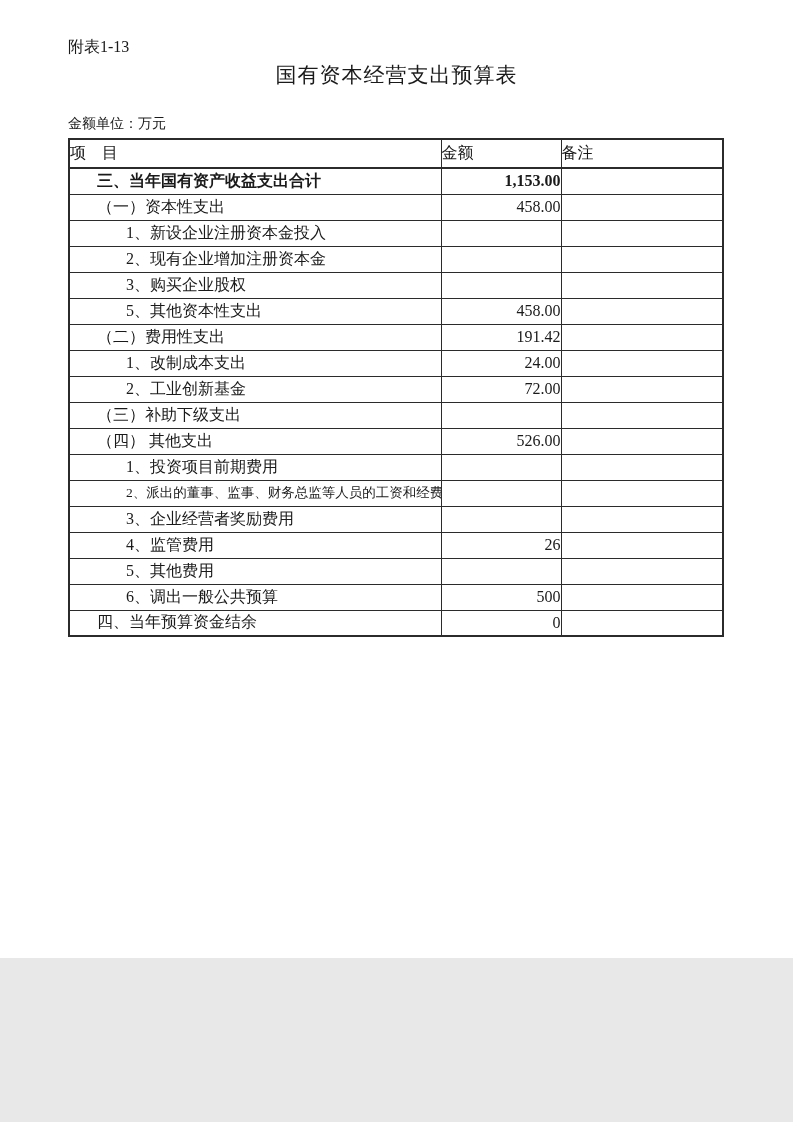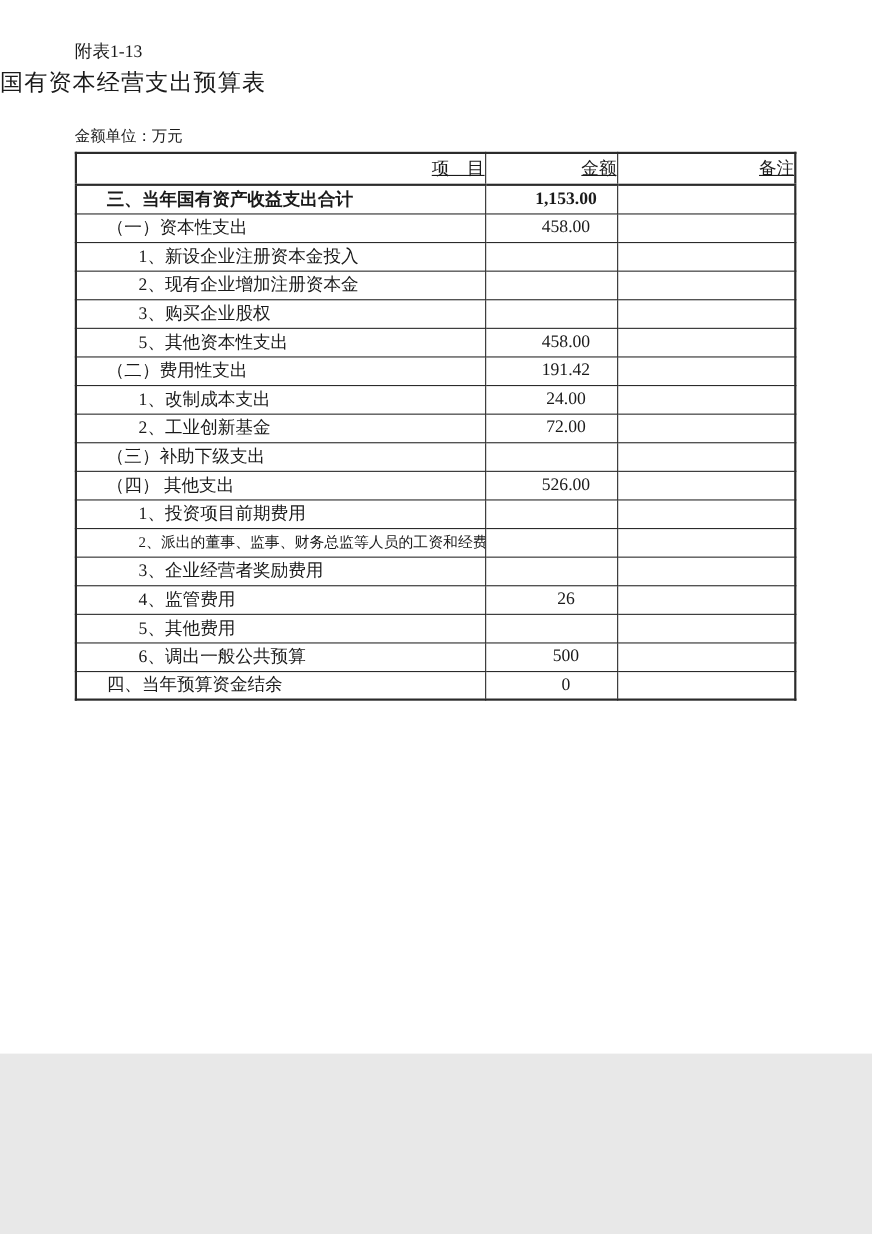--- a/index.html
+++ b/index.html
@@ -18,20 +18,21 @@
     position: absolute;
     left: 68px;
     top: 37px;
     font-size: 16px;
   }
   .doc-title {
     position: absolute;
     left: 0;
     top: 61px;
     width: 100%;
+    text-align: center;
     font-size: 21px;
     letter-spacing: 1px;
     font-weight: normal;
   }
   .unit-note {
     position: absolute;
     left: 68px;
     top: 115px;
     width: 654px;
     text-align: left;
@@ -48,34 +49,33 @@
   }
   table.budget th, table.budget td {
     border: 1px solid #2b2b2b;
     font-size: 16px;
     font-weight: normal;
     overflow: hidden;
     padding: 0;
   }
   table.budget thead th {
     height: 29px;
-    text-align: right;
+    text-align: left;
     vertical-align: middle;
     border-bottom: 2px solid #2b2b2b;
-    text-decoration: underline;
   }
   table.budget tbody td {
     height: 26px;
     vertical-align: middle;
     padding-left: 27px;
   }
   td.item-cell { text-align: left; padding-left: 4px; }
   tr.sub td.item-cell { padding-left: 56px; }
   tr.major td { font-weight: bold; }
-  td.amount-cell { text-align: center; font-size: 15px; }
+  td.amount-cell { text-align: right; font-size: 15px; }
   td.note-cell { text-align: center; }
   tr.tall td { height: 52px; }
   tr.tall td.item-cell { font-size: 13.5px; white-space: nowrap; }
 </style>
 </head>
 <body>
 
 <div class="page">
 
   <div class="annex">附表1-13</div>

